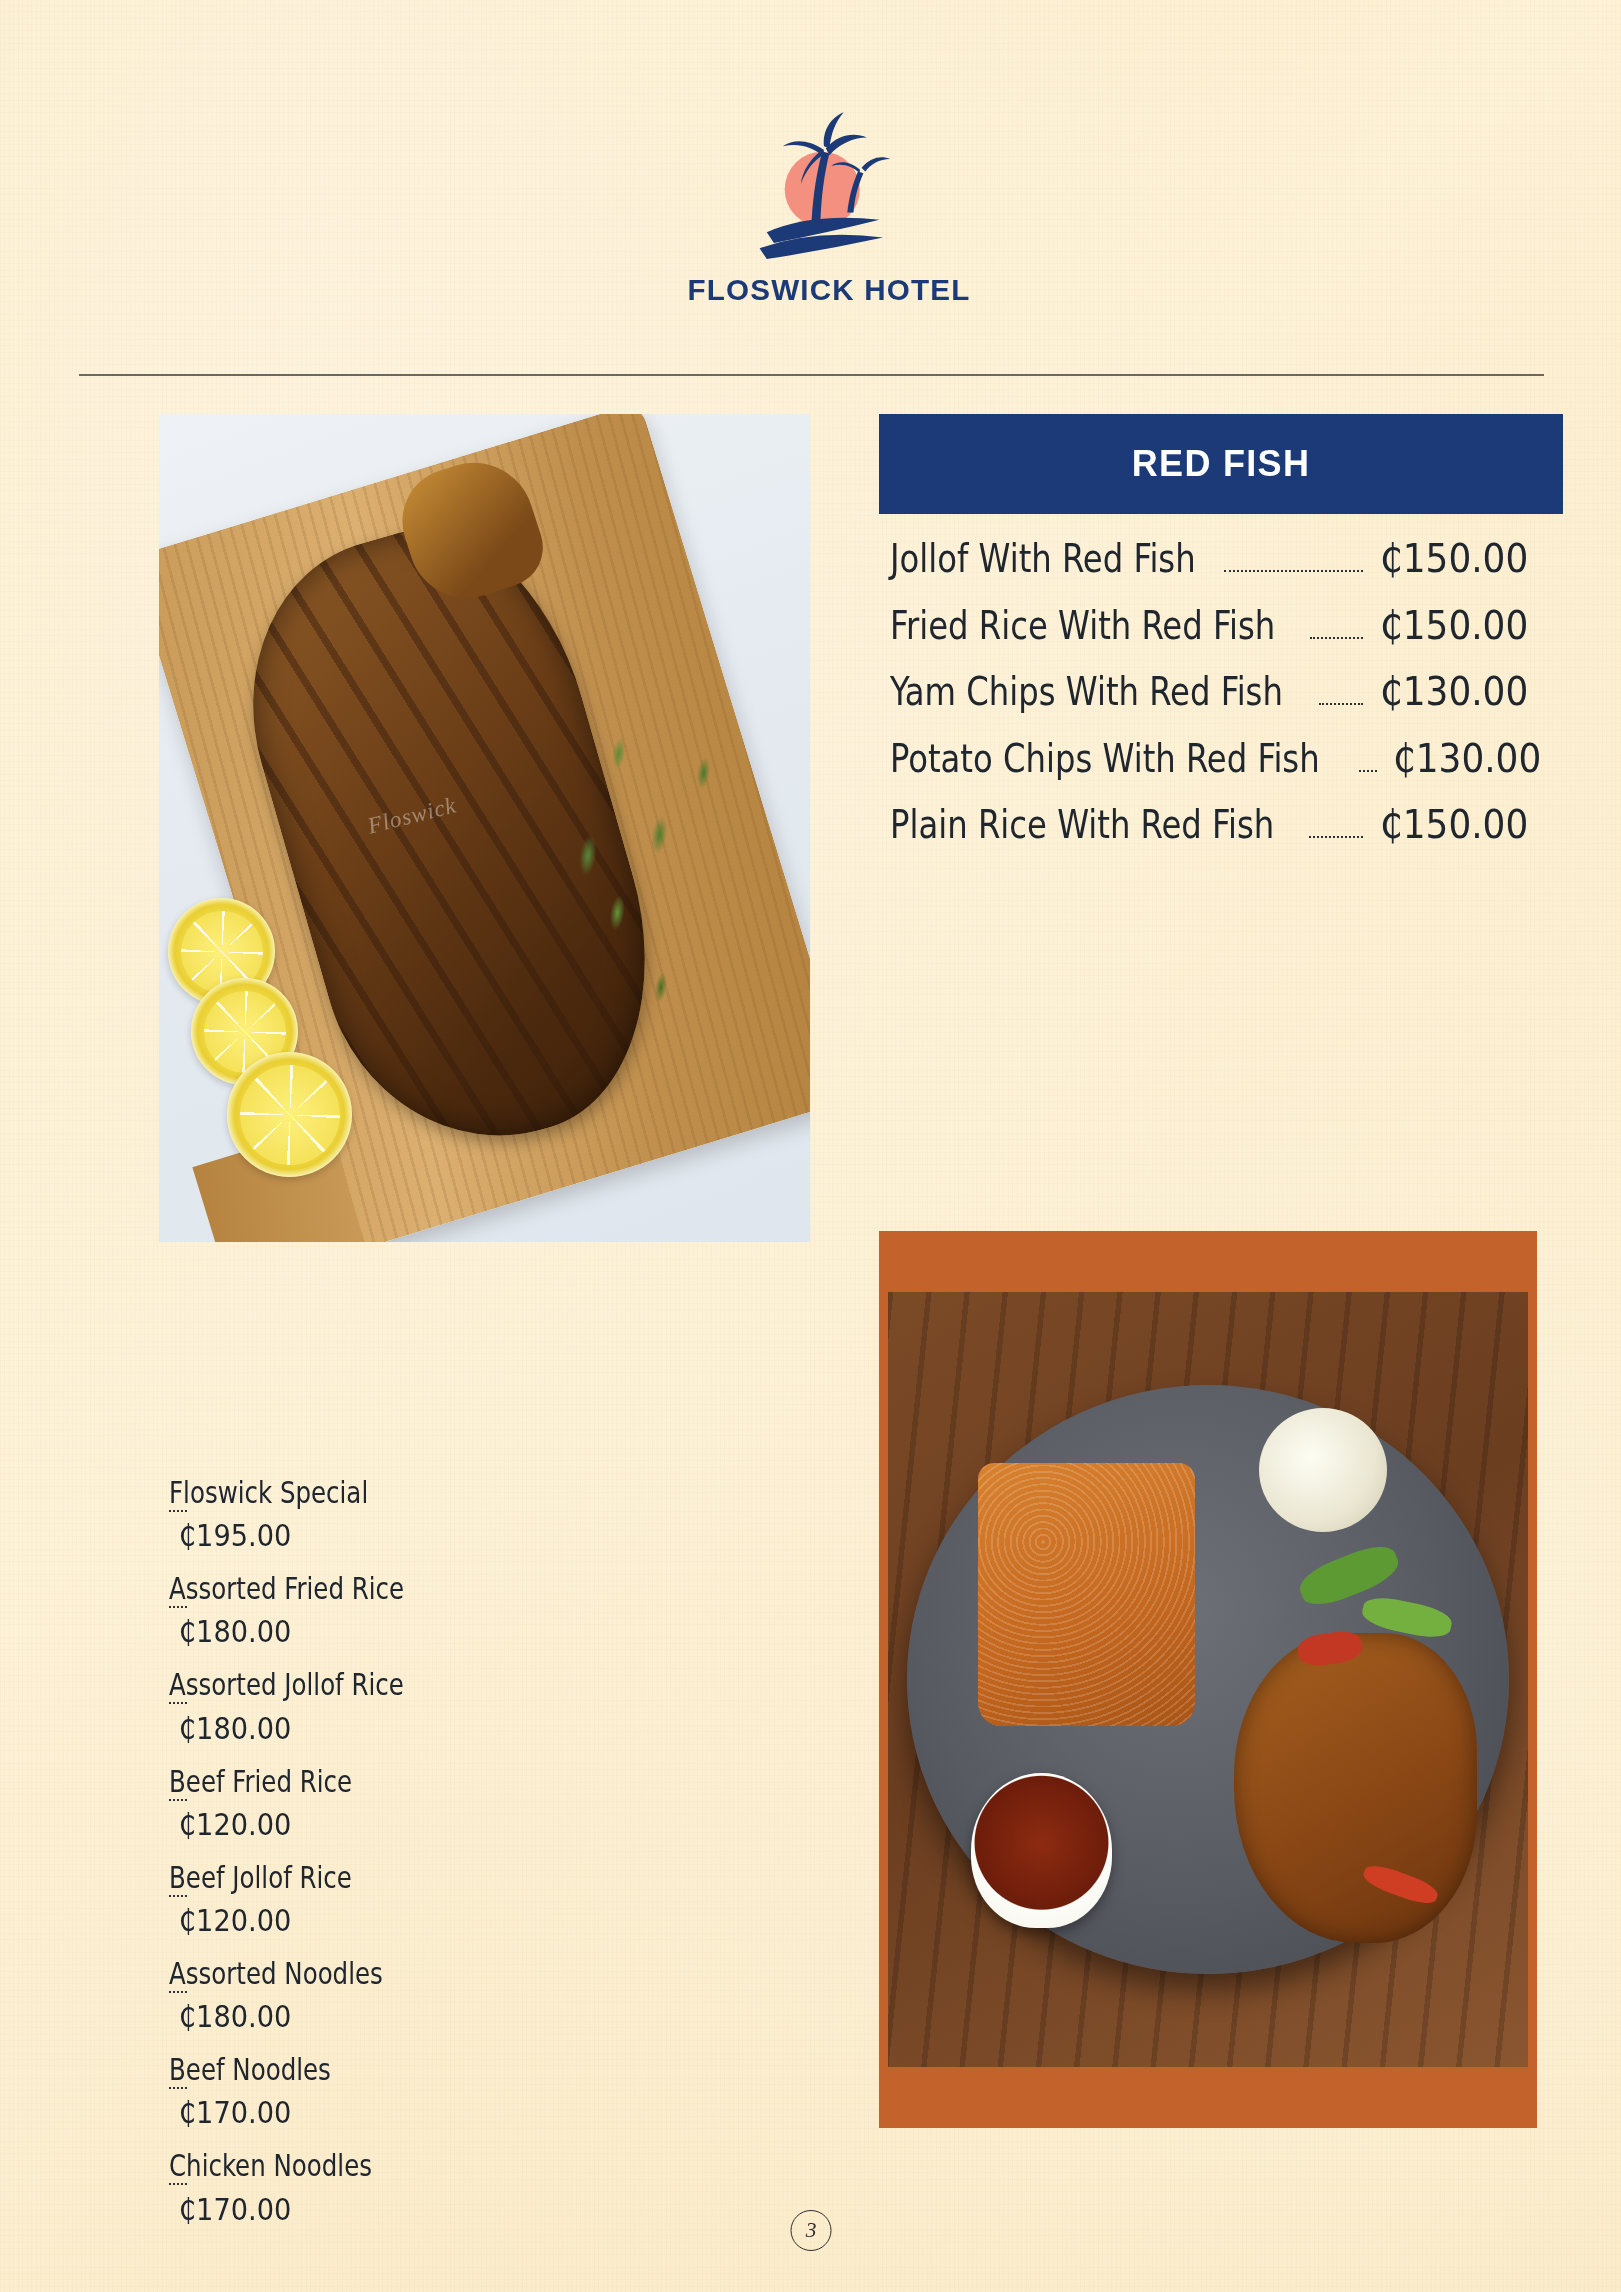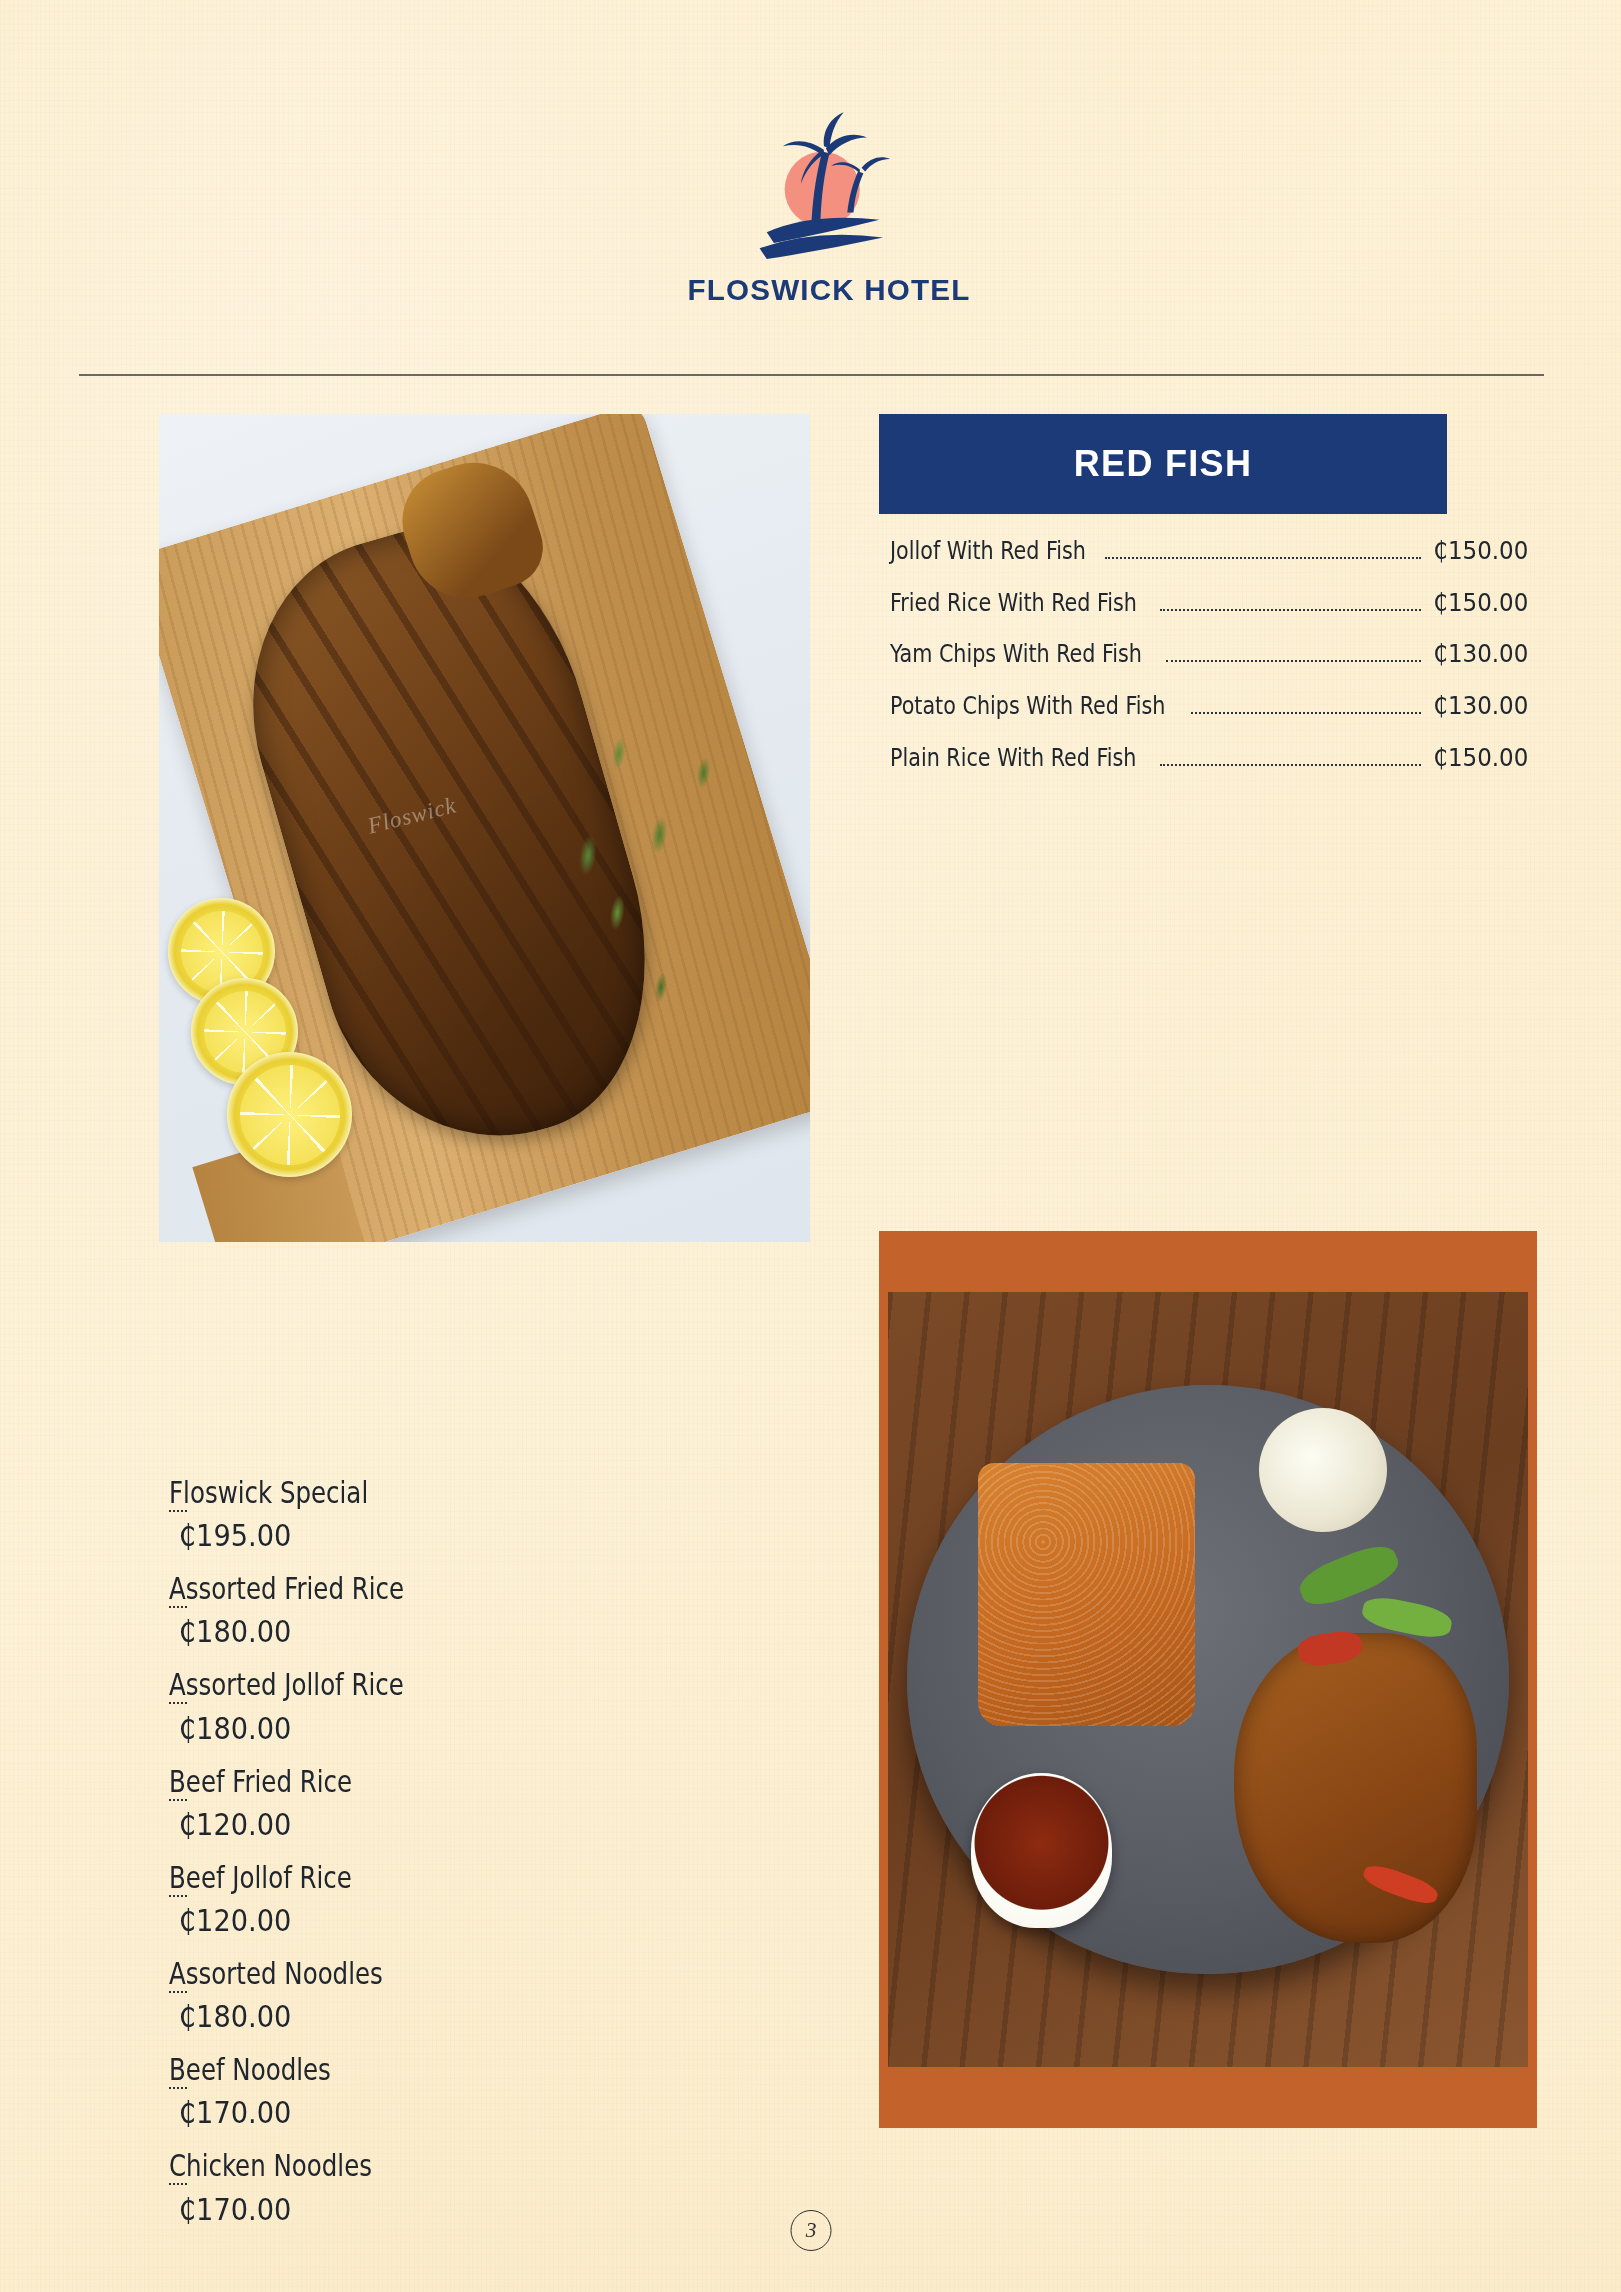--- a/index.html
+++ b/index.html
@@ -265,37 +265,37 @@
     align-items: center;
     justify-content: center;
   }
   .section-bar span {
     color: #ffffff;
     font-size: 36px;
     font-weight: bold;
     letter-spacing: 1.3px;
     font-family: "Liberation Sans", sans-serif;
   }
-  #redfish-bar { left: 879px; top: 414px; width: 568px; height: 100px; }
+  #redfish-bar { left: 879px; top: 414px; width: 684px; height: 100px; }
   #chinese-bar { left: 159px; top: 1352px; width: 651px; height: 93px; }
 
   .items {
     position: absolute;
     font-family: "DejaVu Sans Condensed", "Liberation Sans", sans-serif;
   }
   #redfish-items { left: 890px; top: 536px; width: 638px; }
   #chinese-items { left: 167px; top: 1476px; width: 618px; }
 
   .item {
     display: flex;
     align-items: baseline;
     color: #20262e;
     white-space: nowrap;
   }
-  #redfish-items .item { font-size: 25px; margin-bottom: 21.5px; text-align: right; }
+  #redfish-items .item { font-size: 39px; margin-bottom: 21.5px; text-align: right; }
   #chinese-items .item { font-size: 29.6px; margin-bottom: 19px; flex-direction: column; }
 
   .item .name {
     font-family: "Liberation Sans Narrow", "DejaVu Sans", sans-serif;
     font-stretch: condensed;
     transform: scaleX(.92);
     transform-origin: left center;
   }
   .item .dots {
     flex: 1;

